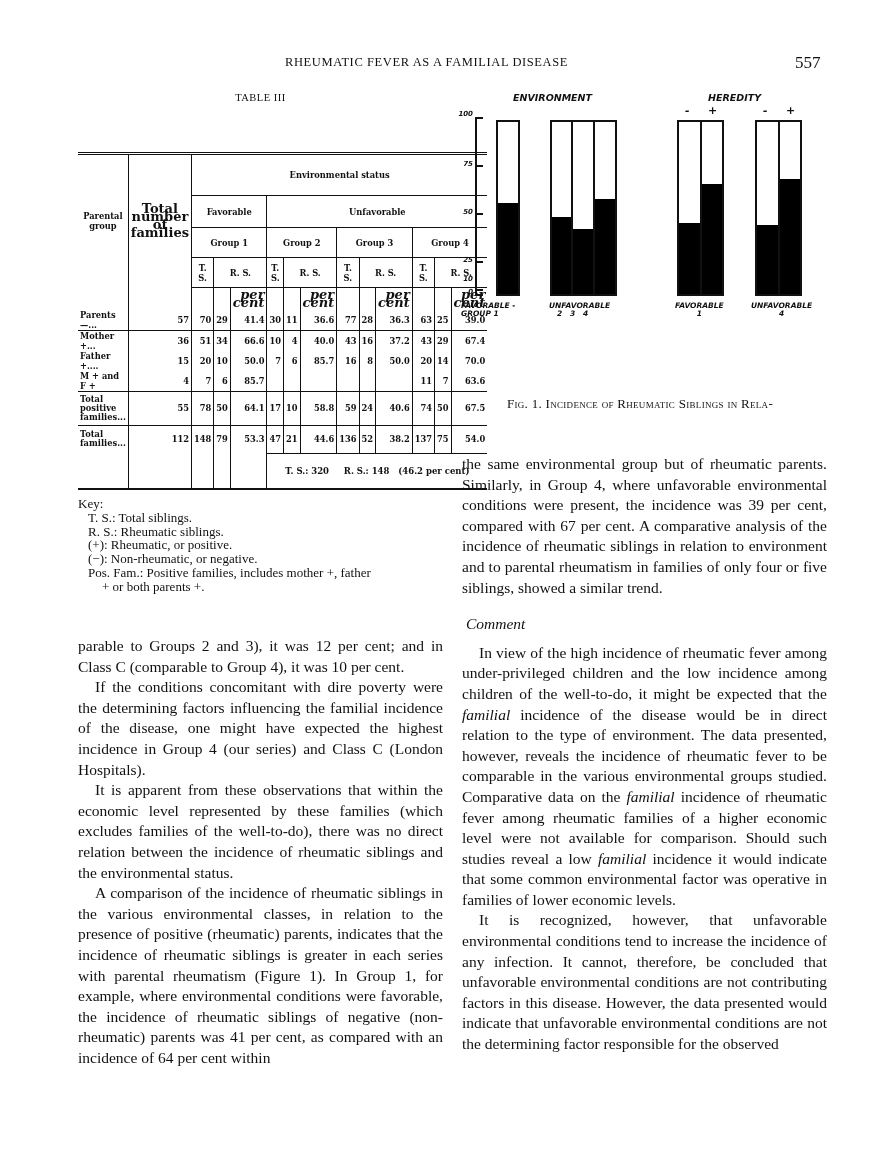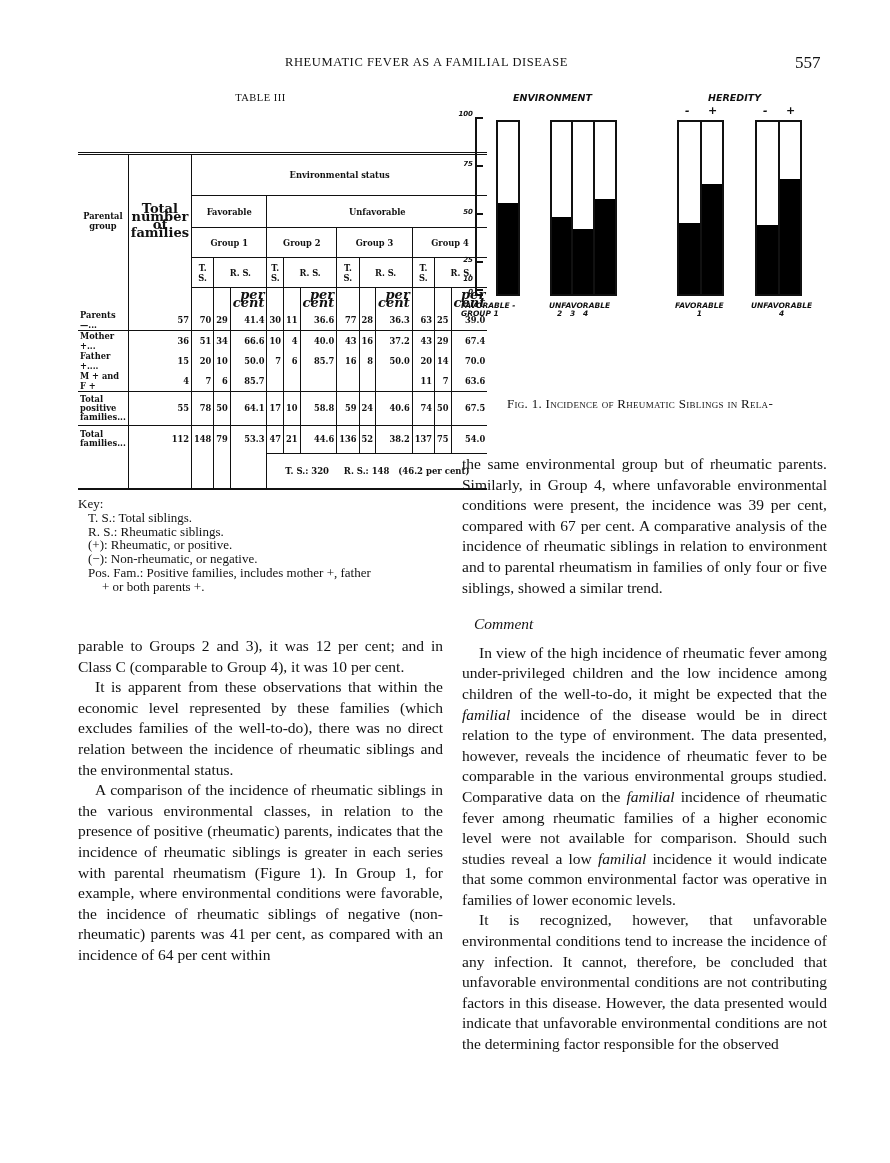--- a/index.html
+++ b/index.html
@@ -28,21 +28,21 @@
 
   .key { position: absolute; left: 78px; top: 497px; font-size: 13px; line-height: 13.8px; }
   .key .key-item { padding-left: 10px; }
   .key .key-cont { padding-left: 24px; }
 
   .col-text { position: absolute; font-size: 15.5px; line-height: 20.6px; text-align: justify; width: 365px; }
   .col-text p { text-indent: 17px; }
   .col-text p.noindent { text-indent: 0; margin-top: 24px; }
   .left-text { left: 78px; top: 612px; }
   .right-text { left: 462px; top: 430px; }
-  .section-heading { font-style: italic; margin: 16px 12px 8px; text-indent: 0 !important; }
+  .section-heading { font-style: italic; margin: 16px 4px 8px; text-indent: 0 !important; }
   .italic { font-style: italic; }
 
   
   .figure { position: absolute; left: 455px; top: 88px; width: 380px; height: 330px; }
   .fig-hand { font-family: "DejaVu Sans", sans-serif; font-style: italic; font-weight: bold; }
   .fig-section-title { position: absolute; font-size: 9.5px; }
   .axis { position: absolute; left: 20px; top: 29px; width: 2px; height: 178px; background: #111; }
   .tick { position: absolute; left: 20px; width: 8px; height: 2px; background: #111; }
   .tick-label { position: absolute; left: 0; width: 18px; text-align: right; font-size: 7px; }
   .bar { position: absolute; border: 2px solid #111; background: #fff; top: 32px; height: 176px; }
@@ -229,20 +229,21 @@
   <div class="key-item">T. S.: Total siblings.</div>
   <div class="key-item">R. S.: Rheumatic siblings.</div>
   <div class="key-item">(+): Rheumatic, or positive.</div>
   <div class="key-item">(−): Non-rheumatic, or negative.</div>
   <div class="key-item">Pos. Fam.: Positive families, includes mother +, father</div>
   <div class="key-cont">+ or both parents +.</div>
 </div>
 
 <div class="col-text left-text">
   <p class="noindent">parable to Groups 2 and 3), it was 12 per cent; and in Class C (comparable to Group 4), it was 10 per cent.</p>
+  <p>If the conditions concomitant with dire poverty were the determining factors influencing the familial incidence of the disease, one might have expected the highest incidence in Group 4 (our series) and Class C (London Hospitals).</p>
   <p>It is apparent from these observations that within the economic level represented by these families (which excludes families of the well-to-do), there was no direct relation between the incidence of rheumatic siblings and the environmental status.</p>
   <p>A comparison of the incidence of rheumatic siblings in the various environmental classes, in relation to the presence of positive (rheumatic) parents, indicates that the incidence of rheumatic siblings is greater in each series with parental rheumatism (Figure 1).  In Group 1, for example, where environmental conditions were favorable, the incidence of rheumatic siblings of negative (non-rheumatic) parents was 41 per cent, as compared with an incidence of 64 per cent within</p>
 </div>
 
 <div class="figure">
   <div class="fig-section-title fig-hand" style="left:58px;top:4px;">ENVIRONMENT</div>
   <div class="fig-section-title fig-hand" style="left:253px;top:4px;">HEREDITY</div>
 
   <div class="axis"></div>
   <div class="tick" style="top:29px;"></div>

